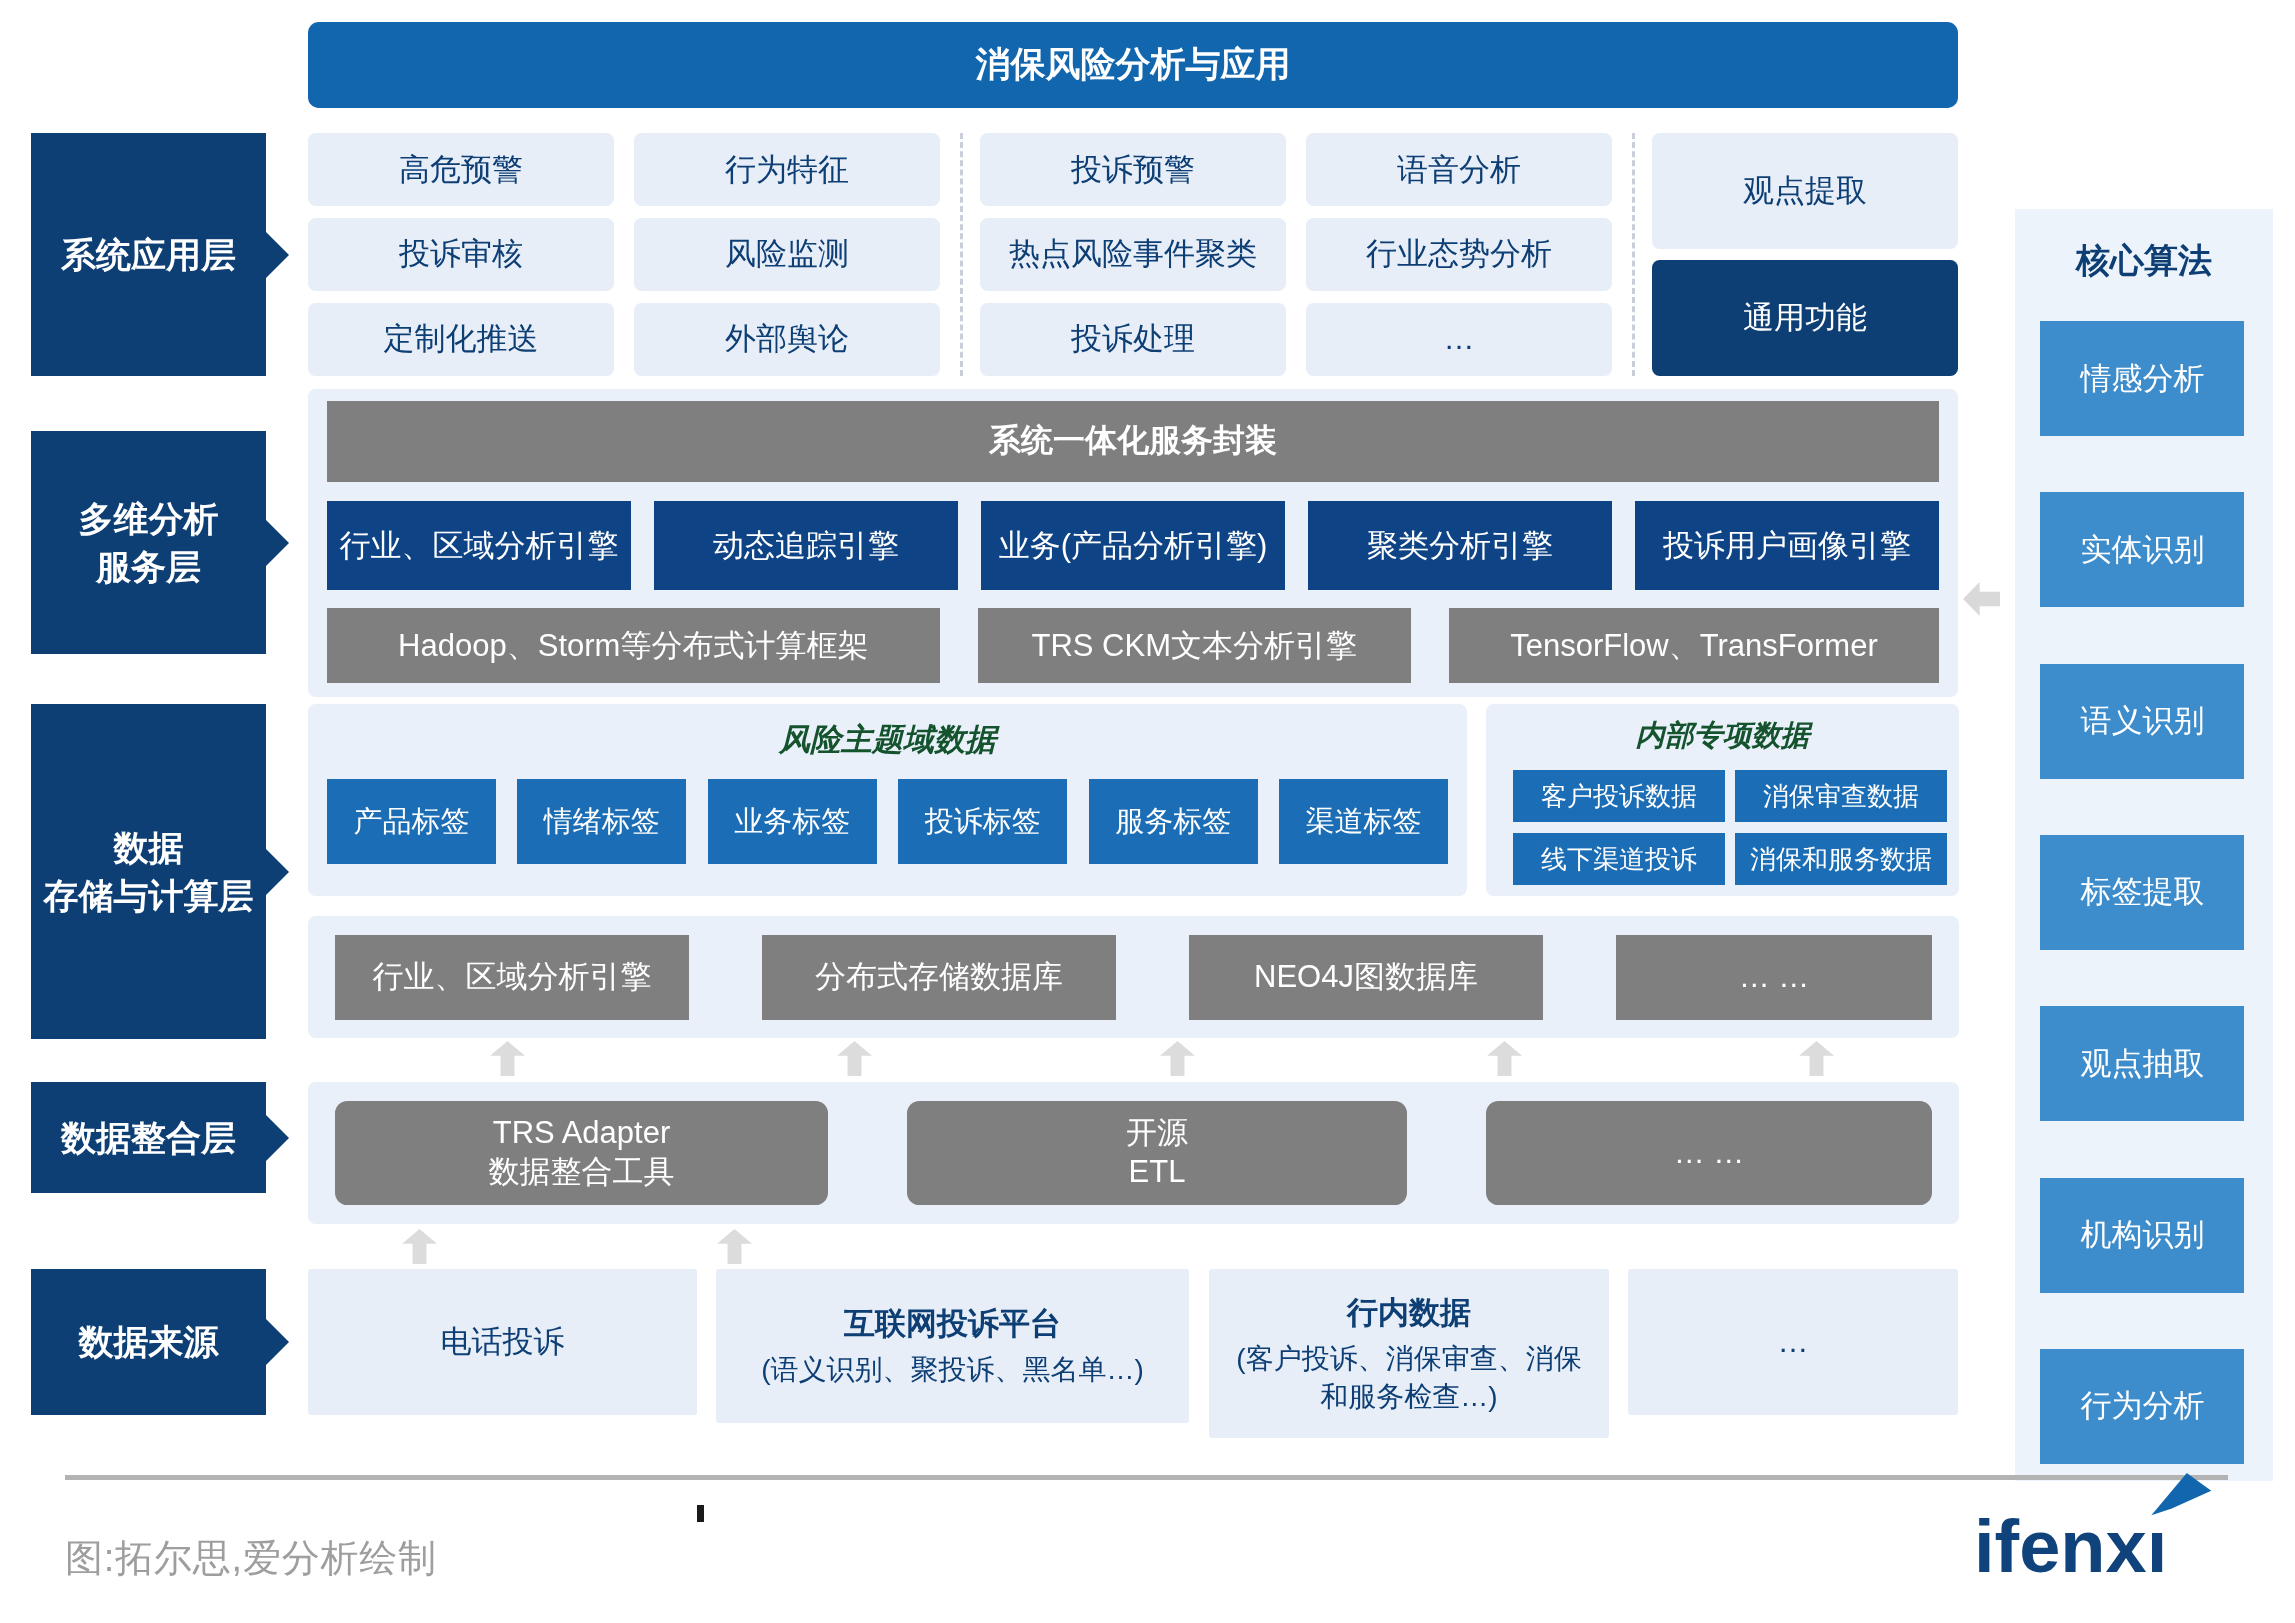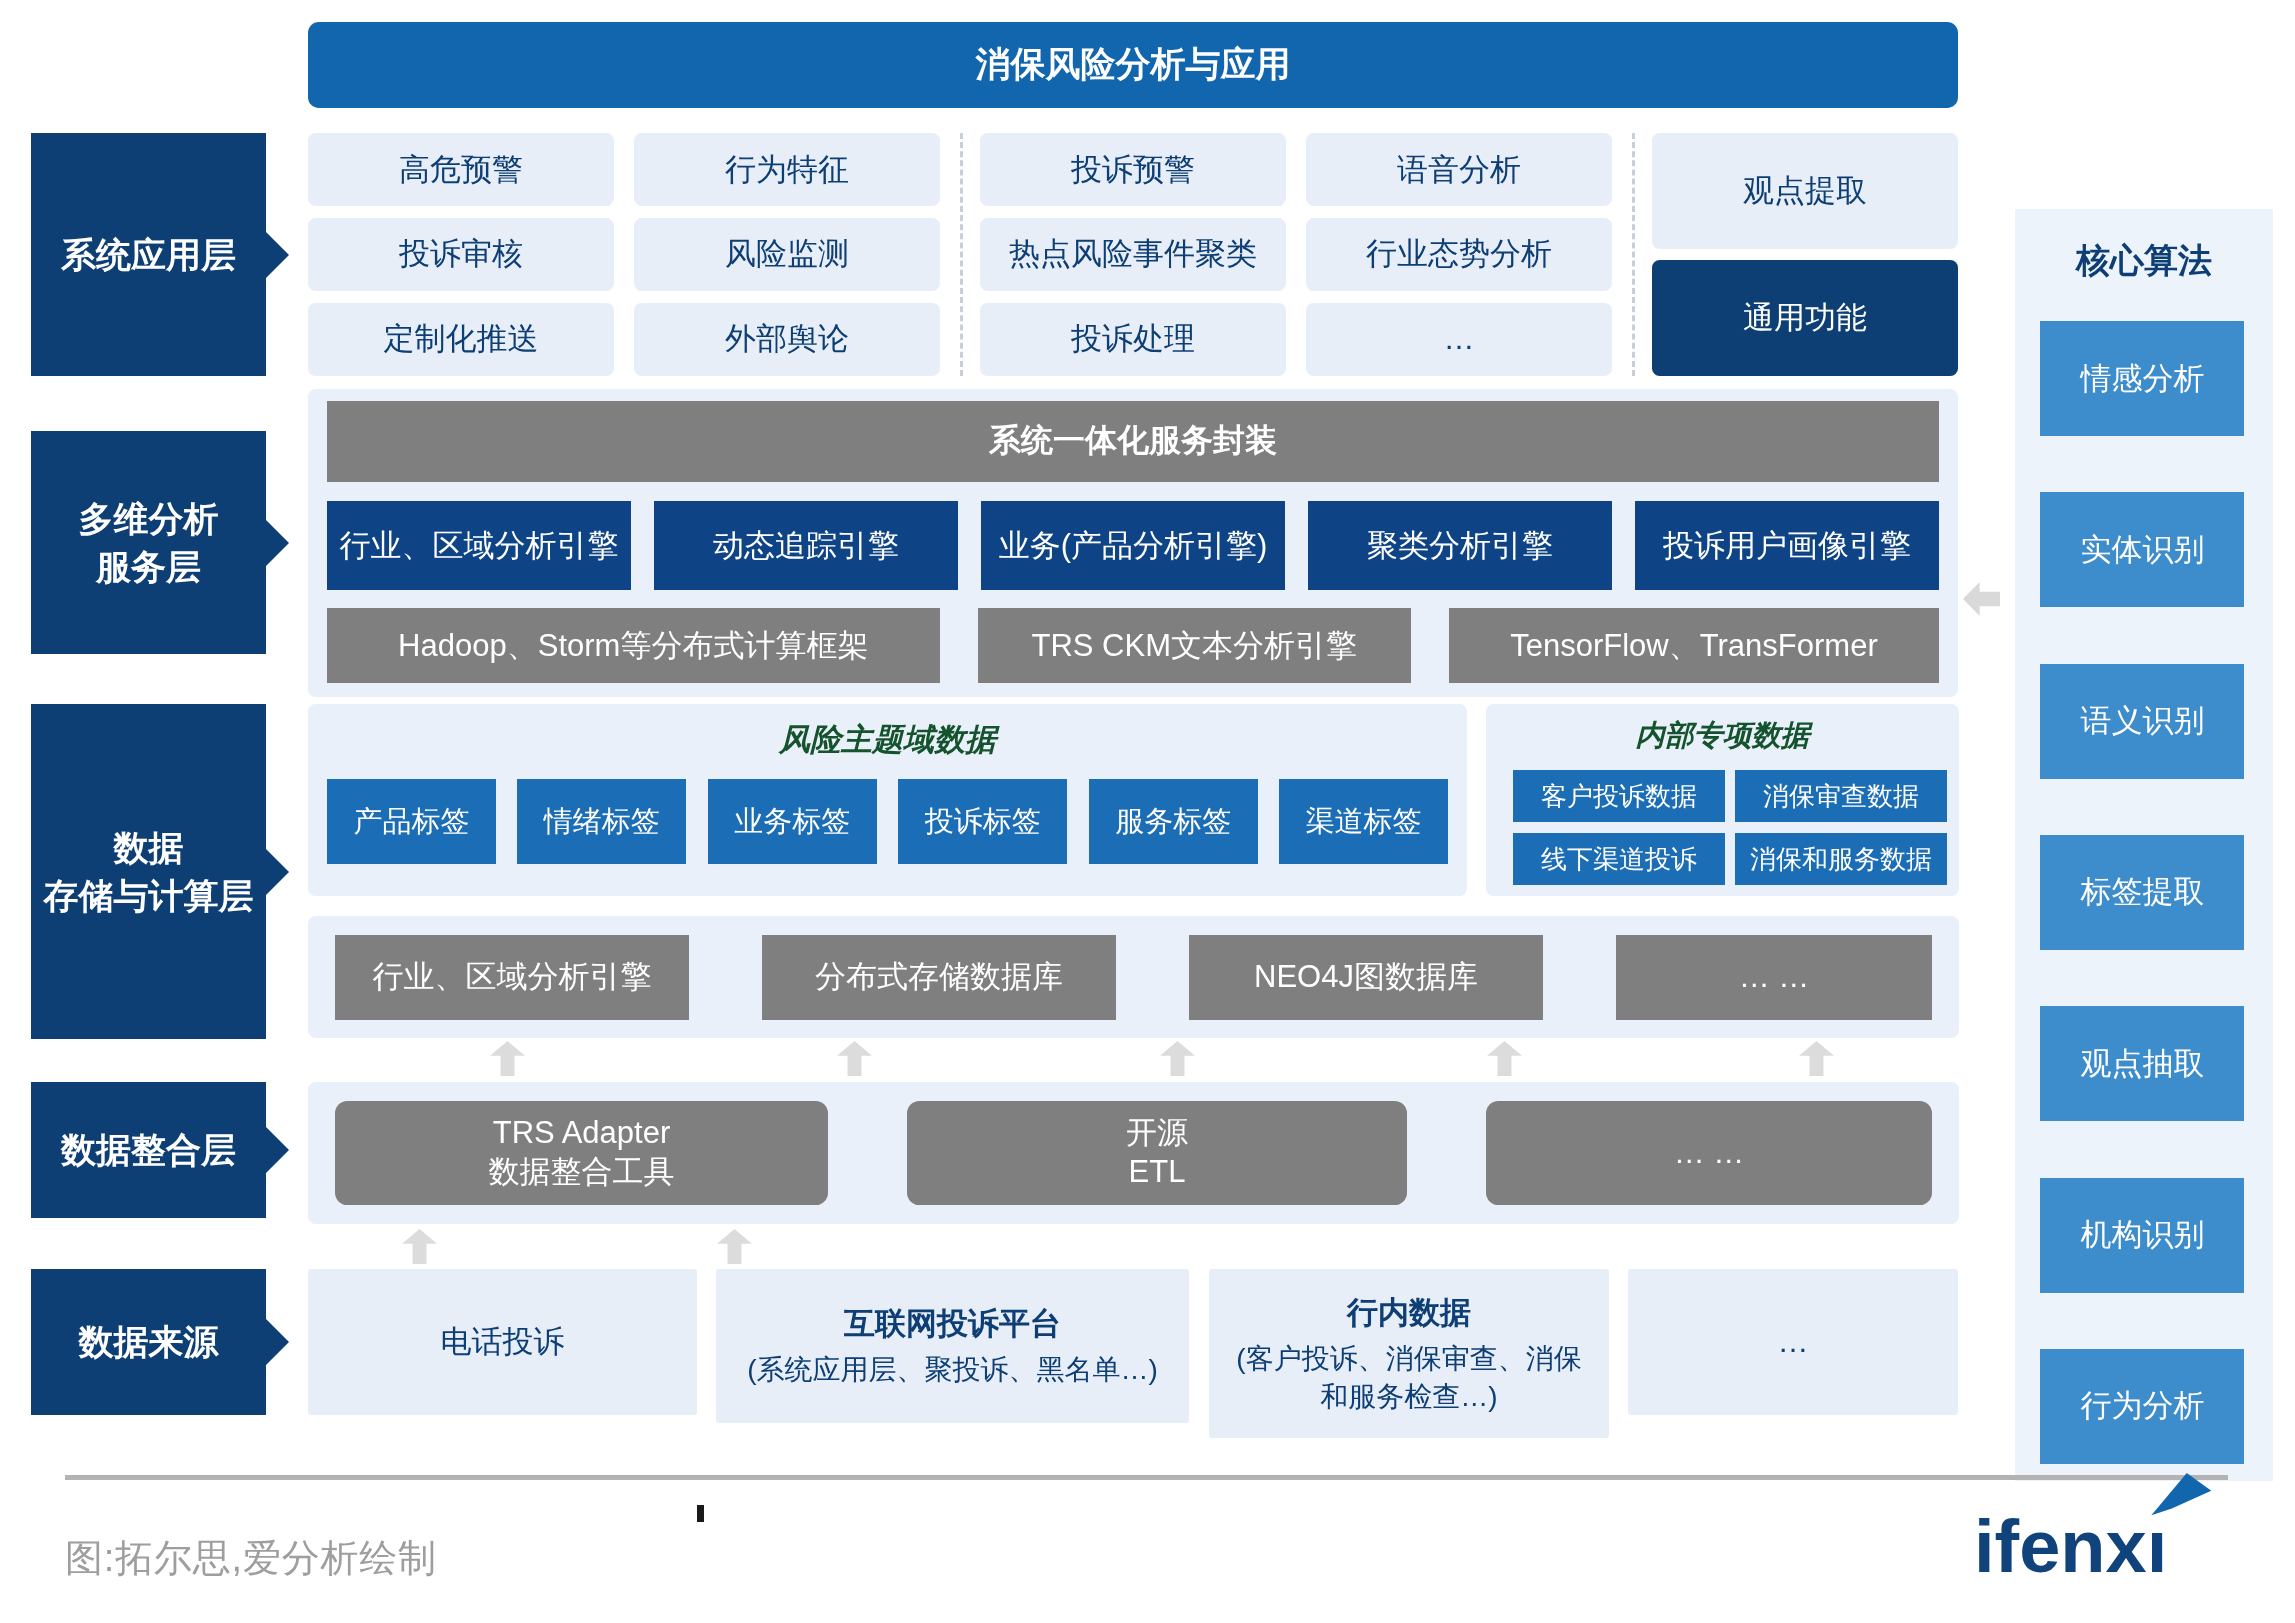--- a/index.html
+++ b/index.html
@@ -14,21 +14,21 @@
 
   
   .layer-label{position:absolute;left:31px;width:235px;background:#0d3e74;color:#fff;
                font-weight:bold;font-size:35px;line-height:1.35;}
   .layer-label::after{content:"";position:absolute;right:-23px;top:50%;transform:translateY(-50%);
                width:0;height:0;border-top:23px solid transparent;border-bottom:23px solid transparent;
                border-left:23px solid #0d3e74;}
   .l1{top:133px;height:243px;}
   .l2{top:431px;height:223px;}
   .l3{top:704px;height:335px;}
-  .l4{top:1082px;height:136px;}
+  .l4{top:1082px;height:111px;}
   .l5{top:1269px;height:146px;}
 
   
   .app-grid{position:absolute;left:308px;top:133px;width:1650px;height:243px;
             display:grid;grid-template-columns:1fr 1fr 0px 1fr 1fr 0px 1fr;column-gap:20px;}
   .app-col{display:flex;flex-direction:column;gap:11.5px;}
   .app-item{flex:1;background:#e7eef8;border-radius:7.7px;color:#0d3e74;font-size:31px;}
   .app-item.dark{background:#0d3e74;color:#fff;}
   .v-divider{width:0;height:100%;border-left:3.1px dashed #c9cfd8;}
 
@@ -213,21 +213,21 @@
 ETL</div>
     <div class="tool-box tw3 center prewrap">… …</div>
   </div>
 
   <div class="up-arrow ua6"></div>
   <div class="up-arrow ua7"></div>
 
   <div class="source-box s1 center">电话投诉</div>
   <div class="source-box s2 center">
     <div class="source-title">互联网投诉平台</div>
-    <div class="source-sub prewrap">(系统应用层、聚投诉、黑名单…)</div>
+    <div class="source-sub prewrap">(语义识别、聚投诉、黑名单…)</div>
   </div>
   <div class="source-box s3 center">
     <div class="source-title">行内数据</div>
     <div class="source-sub prewrap">(客户投诉、消保审查、消保
 和服务检查…)</div>
   </div>
   <div class="source-box s4 center">…</div>
 
   <div class="rail">
     <div class="rail-title">核心算法</div>

